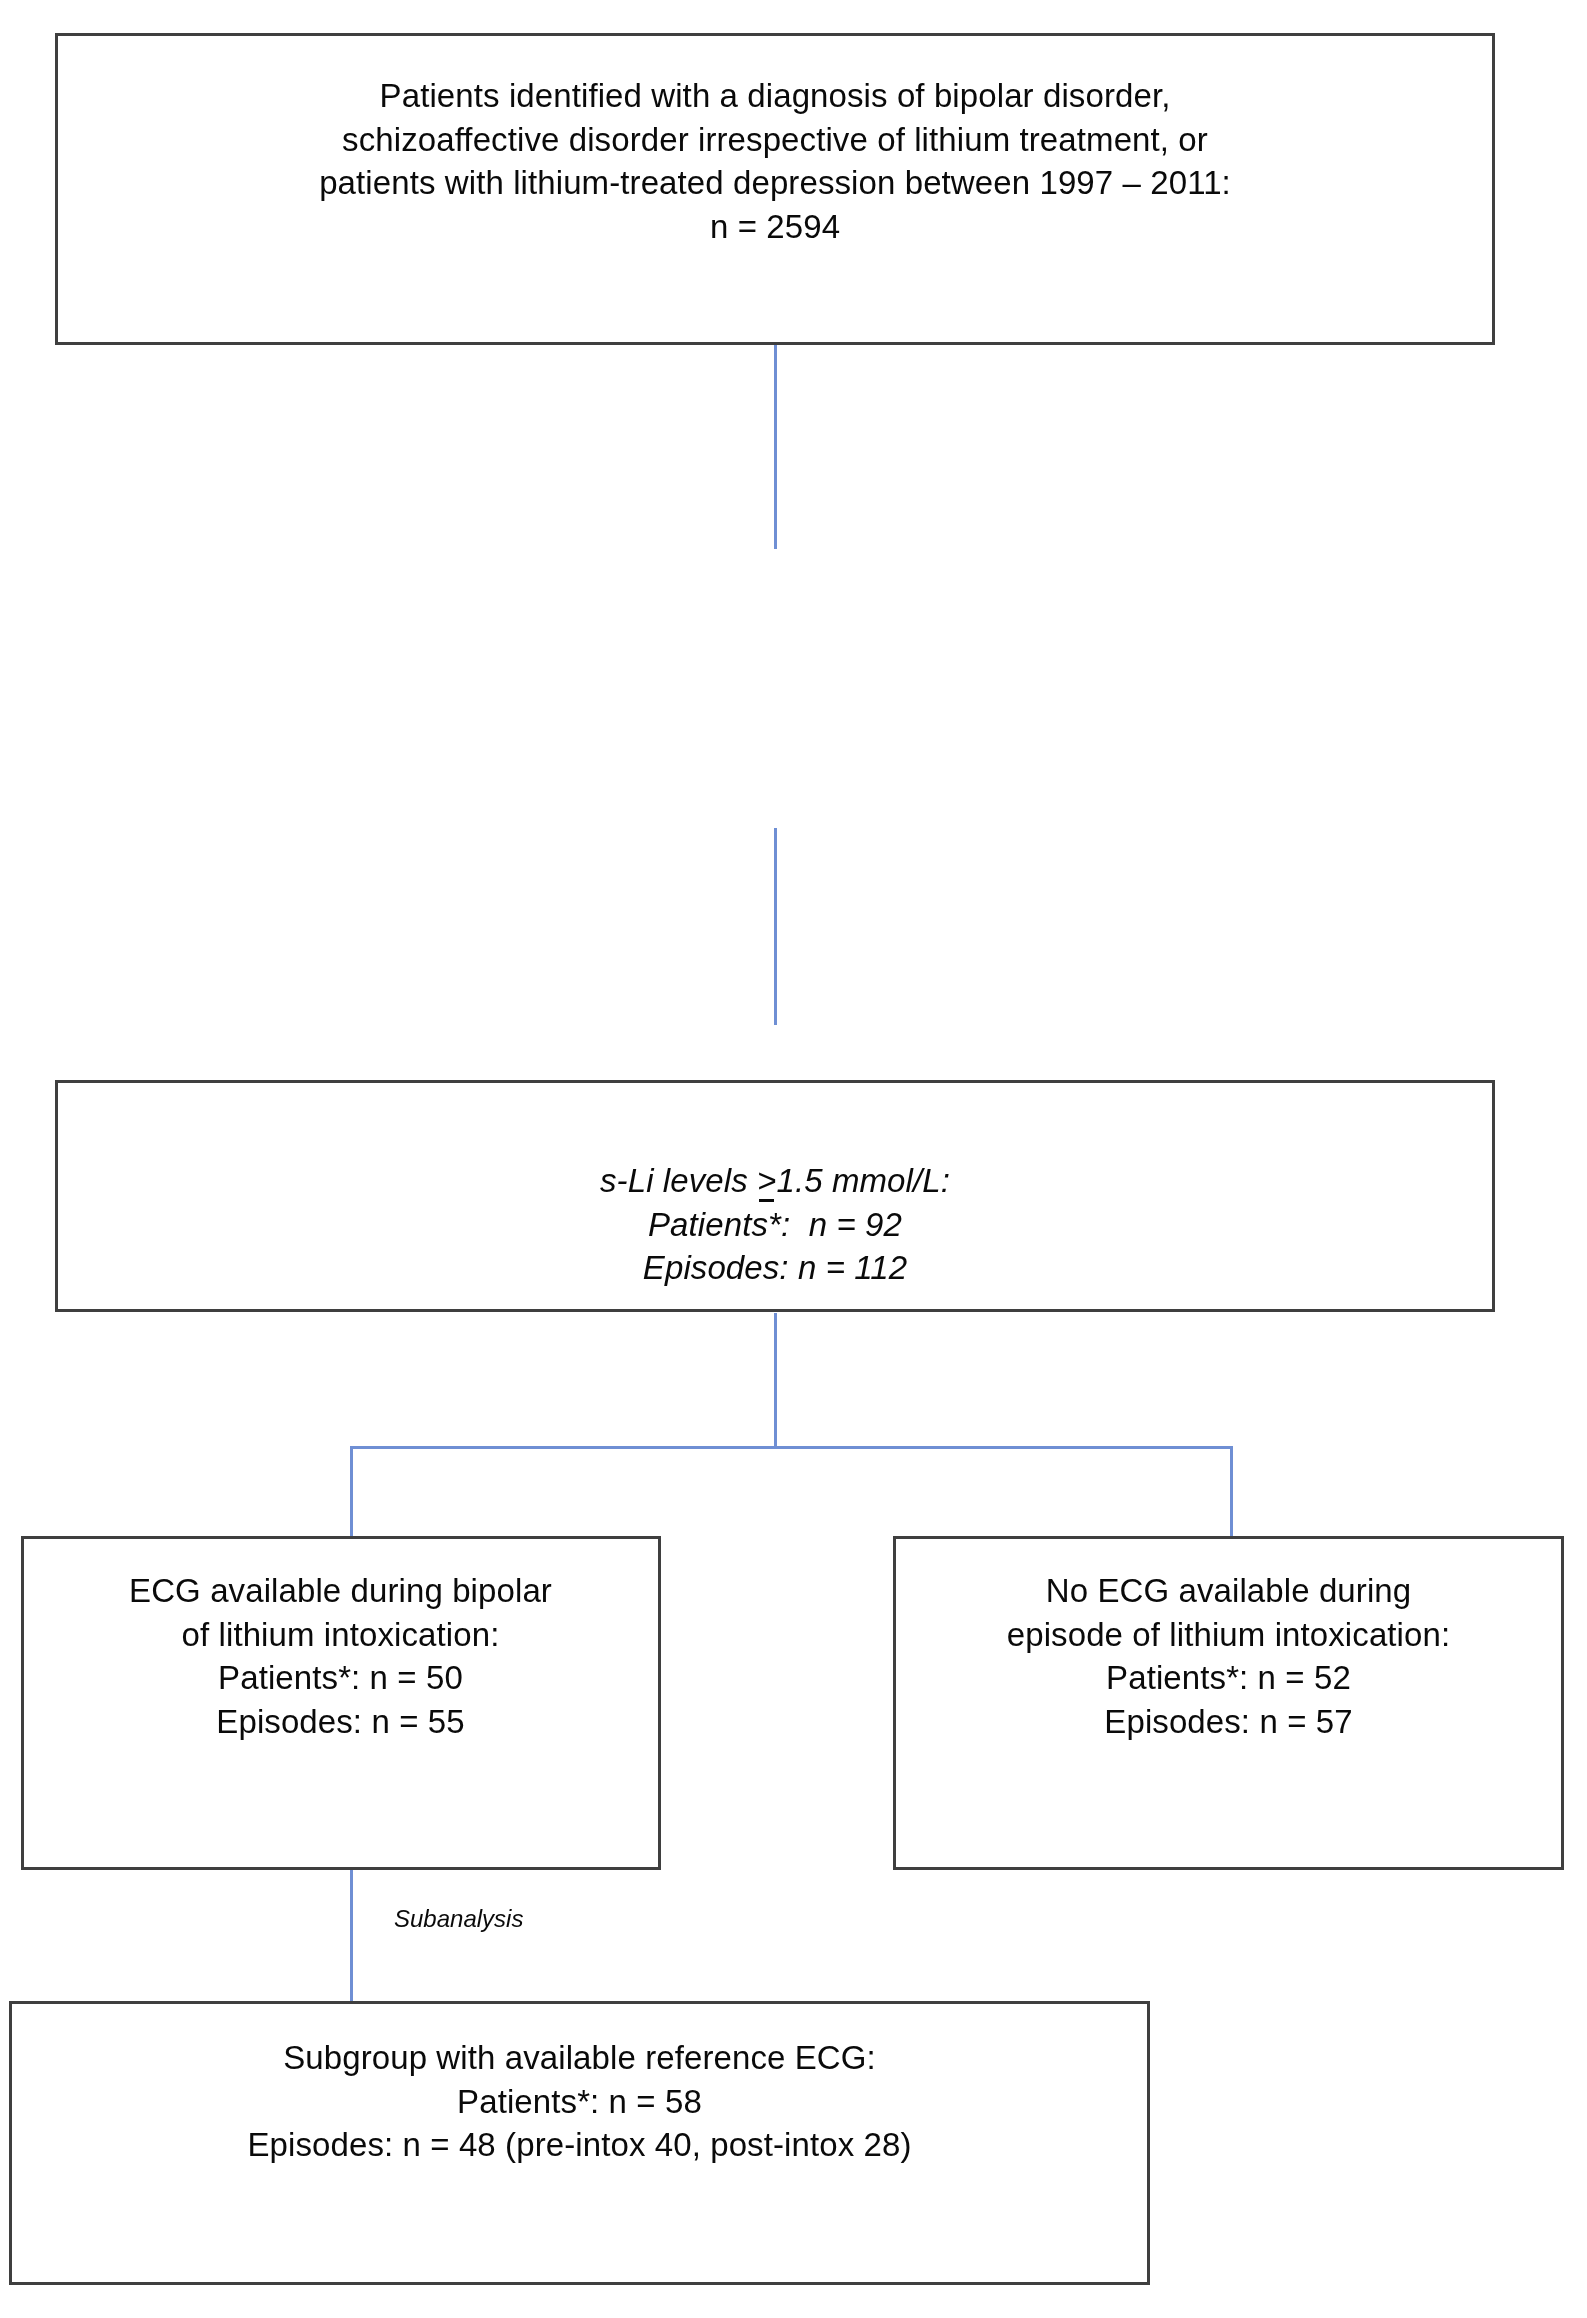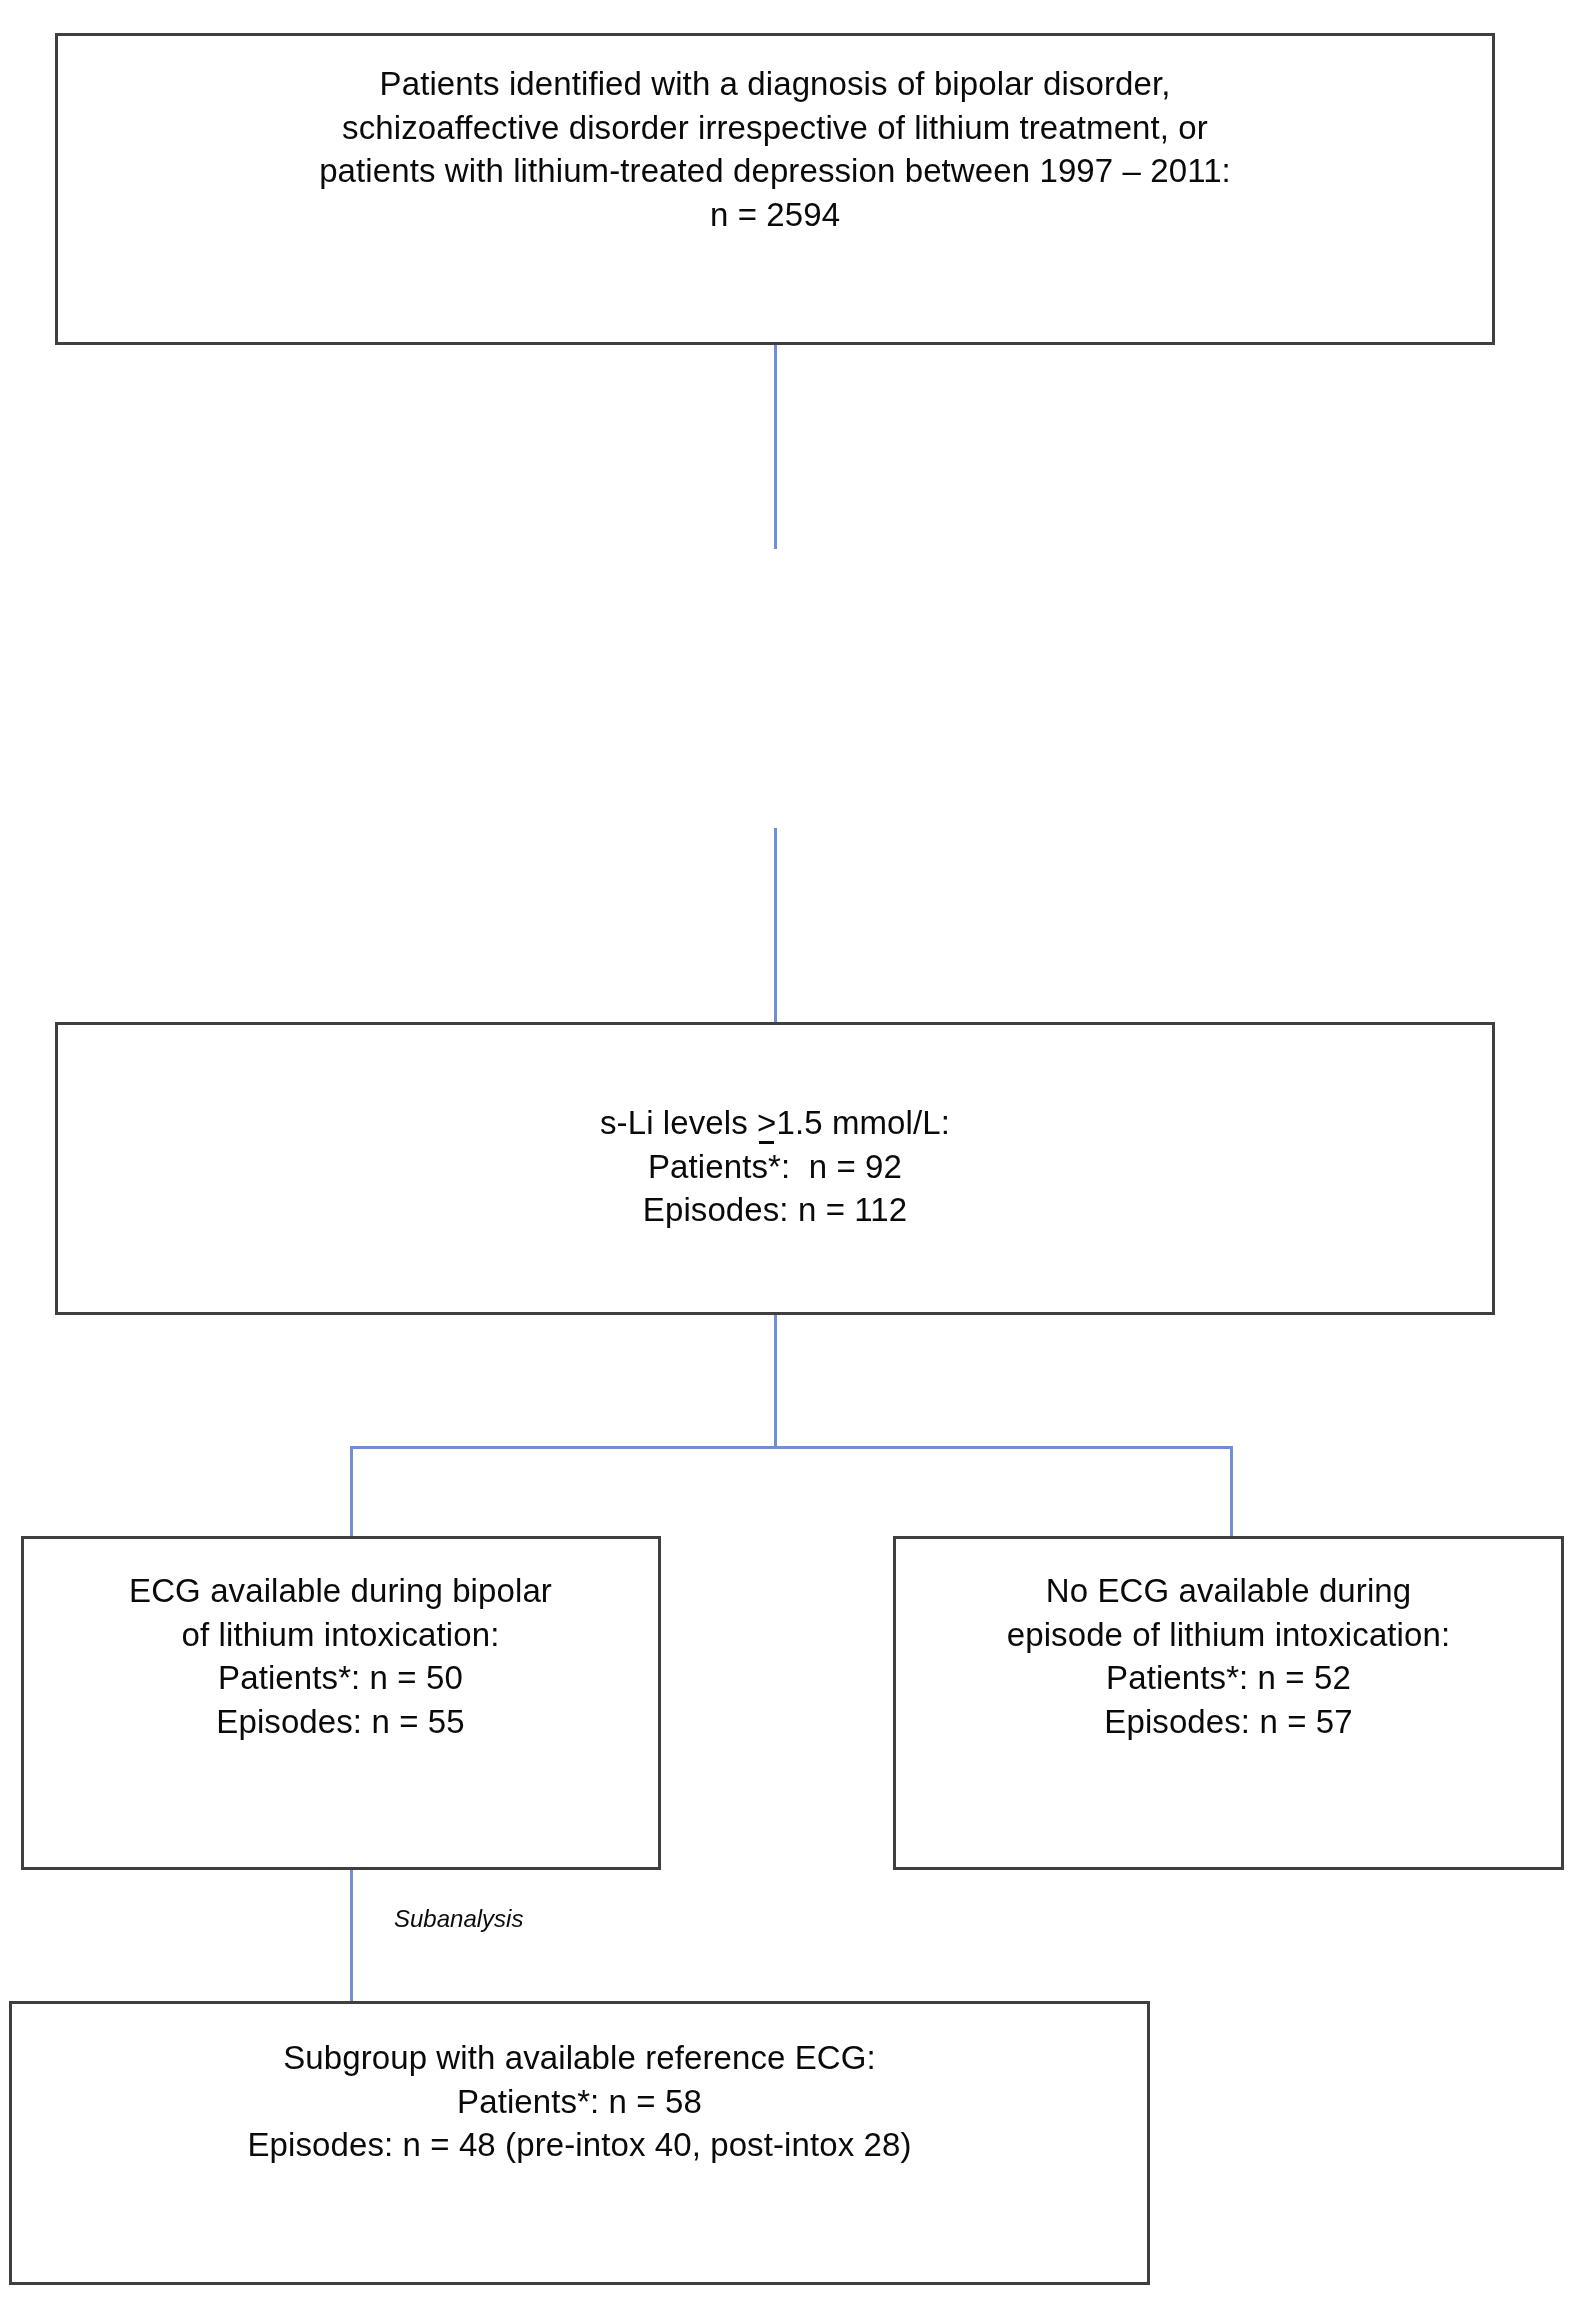--- a/index.html
+++ b/index.html
@@ -38,27 +38,27 @@
     letter-spacing: 0.1px;
     color: #0a0a0a;
   }
   .node .lines .ln {
     display: block;
     white-space: pre;
   }
 
   
   #node-identified { left: 55px;  top: 33px;   width: 1440px; height: 312px; }
-  #node-identified .lines { padding-top: 26px; }
+  #node-identified .lines { padding-top: 38px; }
 
   #node-validated  { left: 443px; top: 546px;  width: 767px; height: 284px; }
   #node-validated .lines { padding-top: 30px; text-align: left; padding-left: 35px; }
   #node-validated .lines .ctr { text-align: center; padding-left: 0; }
 
-  #node-sli        { left: 55px;  top: 1022px; width: 1440px; height: 293px; }
+  #node-sli        { left: 55px;  top: 1080px; width: 1440px; height: 232px; font-style: italic; }
   #node-sli .lines { padding-top: 76px; }
 
   #node-ecg-yes    { left: 20.5px;  top: 1536px; width: 640px;  height: 334px; }
   #node-ecg-yes .lines { padding-top: 30px; }
 
   #node-ecg-no     { left: 893px; top: 1536px; width: 671px; height: 334px; }
   #node-ecg-no .lines { padding-top: 30px; }
 
   #node-subgroup   { left: 9px;  top: 2001px; width: 1141px; height: 284px; }
   #node-subgroup .lines { padding-top: 32px; }

